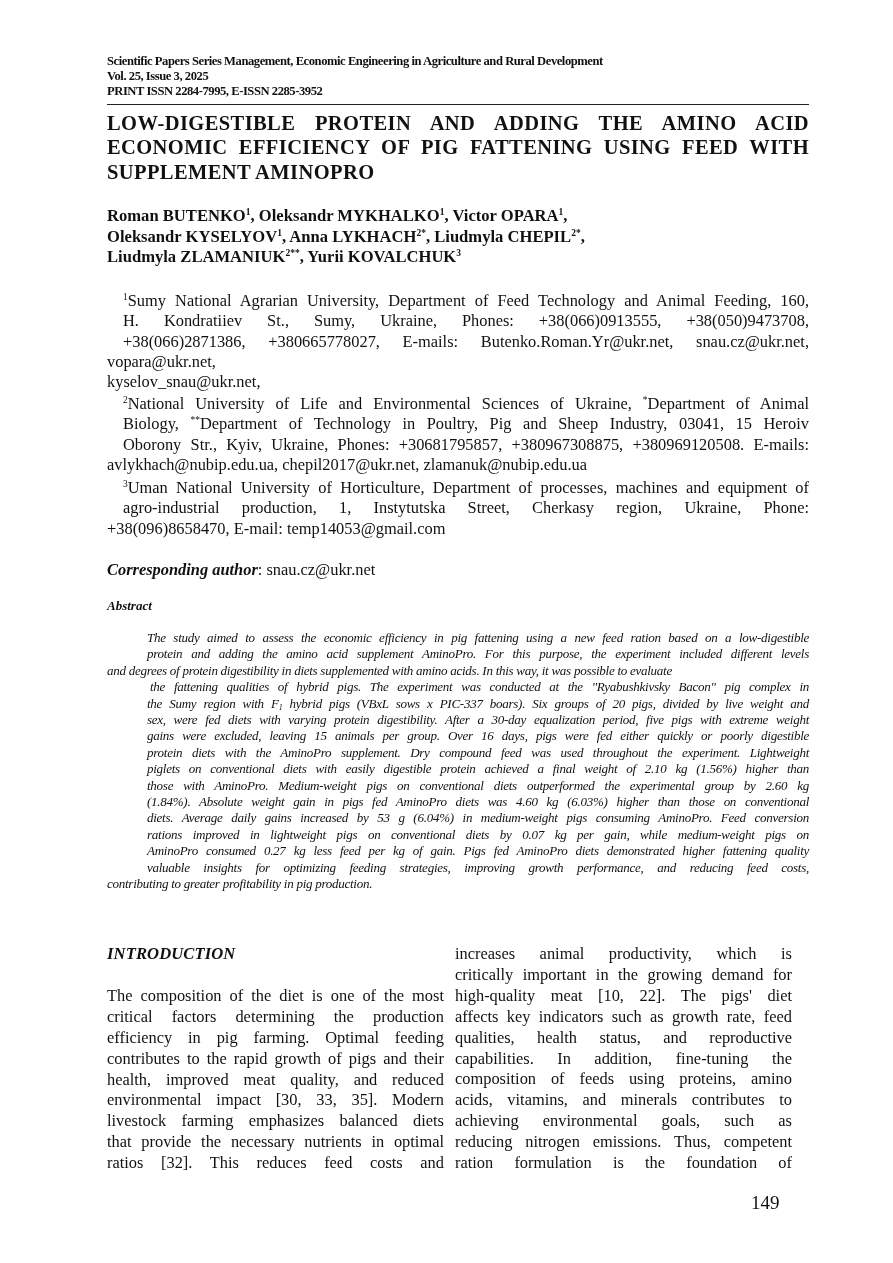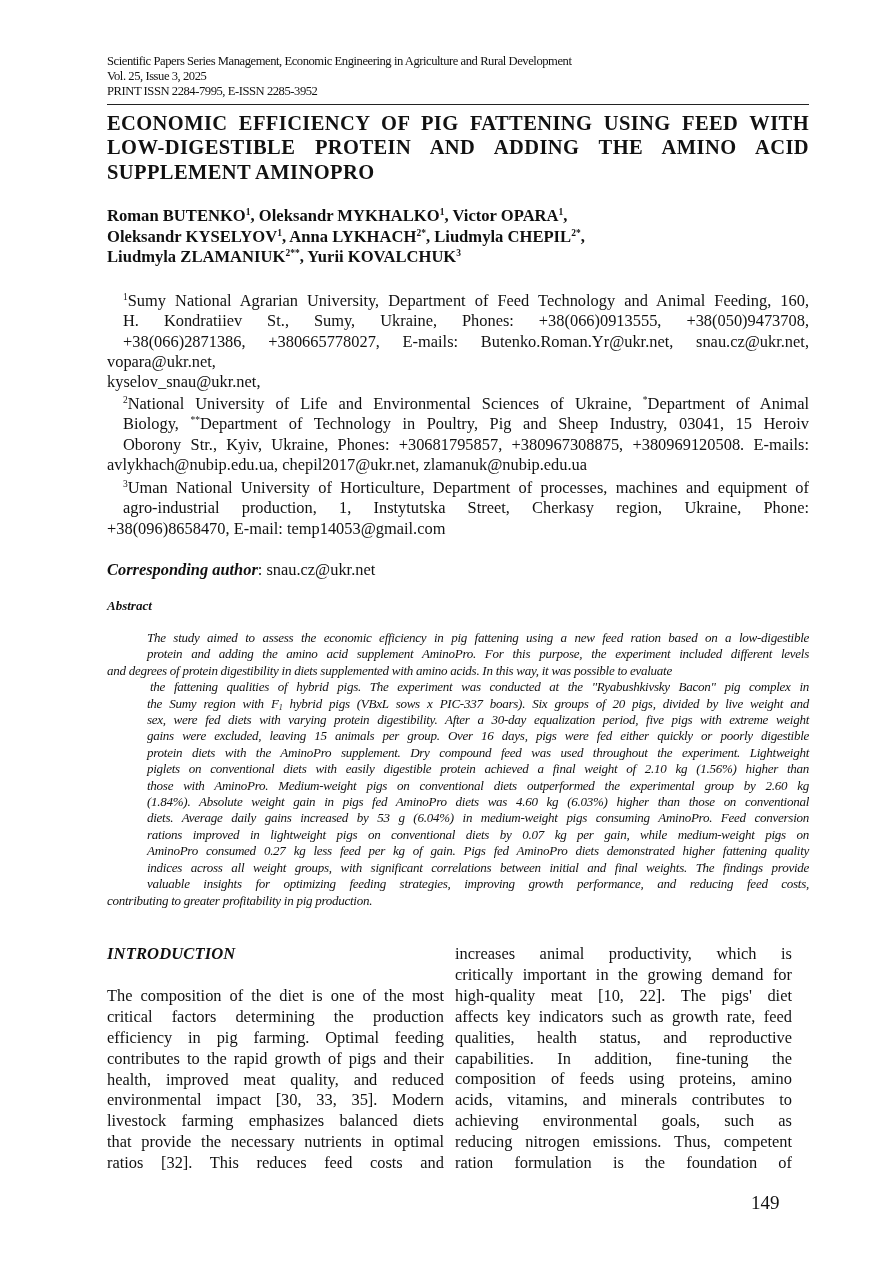--- a/index.html
+++ b/index.html
@@ -1,18 +1,18 @@
 <!DOCTYPE html>
 <html><head>
 <meta charset="utf-8">
 <style>
   html, body { margin: 0; padding: 0; background: #ffffff; }
   body { width: 893px; height: 1263px; position: relative; overflow: hidden; color: #111; font-family: "Liberation Serif", serif; }
   .page { position: absolute; left: 107px; top: 0; width: 702px; }
-  .journal-header { position: absolute; top: 54px; left: 0; width: 702px; font-family: "Liberation Serif", serif; font-weight: normal; font-size: 12.6px; line-height: 14.8px; letter-spacing: -0.45px; }
+  .journal-header { position: absolute; top: 54px; left: 0; width: 702px; font-family: "Liberation Serif", serif; font-weight: bold; font-size: 12.6px; line-height: 14.8px; letter-spacing: -0.45px; }
   .journal-header div { white-space: nowrap; }
   .header-rule { position: absolute; top: 104px; left: 0; width: 702px; height: 0; border-top: 1.2px solid #222; }
   .title { position: absolute; top: 111px; left: 0; width: 702px; font-weight: bold; font-size: 20.5px; line-height: 24.3px; text-align: justify; text-align-last: left; letter-spacing: 0.4px; }
   .title .line { display: block; text-align: justify; text-align-last: justify; }
   .title .line.last { text-align-last: left; }
   .authors { position: absolute; top: 206px; left: 0; width: 702px; font-weight: bold; font-size: 16.6px; line-height: 20.6px; }
   .authors sup { font-size: 9.5px; vertical-align: 6px; line-height: 0; }
   .affil { position: absolute; left: 0; width: 702px; font-size: 16.4px; line-height: 20.3px; text-align: justify; }
   .affil sup { font-size: 9.5px; vertical-align: 6px; line-height: 0; }
   .affil .jline { display: block; text-align: justify; text-align-last: justify; margin-left: 16px; }
@@ -40,22 +40,22 @@
 <div class="page">
 
   <div class="journal-header">
     <div>Scientific Papers Series Management, Economic Engineering in Agriculture and Rural Development</div>
     <div>Vol. 25, Issue 3, 2025</div>
     <div>PRINT ISSN 2284-7995, E-ISSN 2285-3952</div>
   </div>
   <div class="header-rule"></div>
 
   <h1 class="title" style="margin:0;">
+    <span class="line">LOW-DIGESTIBLE PROTEIN AND ADDING THE AMINO ACID</span>
     <span class="line">ECONOMIC EFFICIENCY OF PIG FATTENING USING FEED WITH</span>
-    <span class="line">LOW-DIGESTIBLE PROTEIN AND ADDING THE AMINO ACID</span>
     <span class="line last">SUPPLEMENT AMINOPRO</span>
   </h1>
 
   <div class="authors">
     <div>
       <span>Roman BUTENKO</span><sup>1</sup>,
       <span>Oleksandr MYKHALKO</span><sup>1</sup>,
       <span>Victor OPARA</span><sup>1</sup>,
     </div>
     <div>
@@ -104,21 +104,20 @@
     <span class="jline"><span>the Sumy region with F</span><sub>1</sub><span> hybrid pigs (VBxL sows x PIC-337 boars). Six groups of 20 pigs, divided by live weight and</span></span>
     <span class="jline">sex, were fed diets with varying protein digestibility. After a 30-day equalization period, five pigs with extreme weight</span>
     <span class="jline">gains were excluded, leaving 15 animals per group. Over 16 days, pigs were fed either quickly or poorly digestible</span>
     <span class="jline">protein diets with the AminoPro supplement. Dry compound feed was used throughout the experiment. Lightweight</span>
     <span class="jline">piglets on conventional diets with easily digestible protein achieved a final weight of 2.10 kg (1.56%) higher than</span>
     <span class="jline">those with AminoPro. Medium-weight pigs on conventional diets outperformed the experimental group by 2.60 kg</span>
     <span class="jline">(1.84%). Absolute weight gain in pigs fed AminoPro diets was 4.60 kg (6.03%) higher than those on conventional</span>
     <span class="jline">diets. Average daily gains increased by 53 g (6.04%) in medium-weight pigs consuming AminoPro. Feed conversion</span>
     <span class="jline">rations improved in lightweight pigs on conventional diets by 0.07 kg per gain, while medium-weight pigs on</span>
     <span class="jline">AminoPro consumed 0.27 kg less feed per kg of gain. Pigs fed AminoPro diets demonstrated higher fattening quality</span>
-    <span class="jline">indices across all weight groups, with significant correlations between initial and final weights. The findings provide</span>
     <span class="jline">valuable insights for optimizing feeding strategies, improving growth performance, and reducing feed costs,</span>
     <span class="lline">contributing to greater profitability in pig production.</span>
   </div>
 
   <div class="col left">
     <div class="section-heading">INTRODUCTION</div>
     <span class="jline">The composition of the diet is one of the most</span>
     <span class="jline">critical factors determining the production</span>
     <span class="jline">efficiency in pig farming. Optimal feeding</span>
     <span class="jline">contributes to the rapid growth of pigs and their</span>

